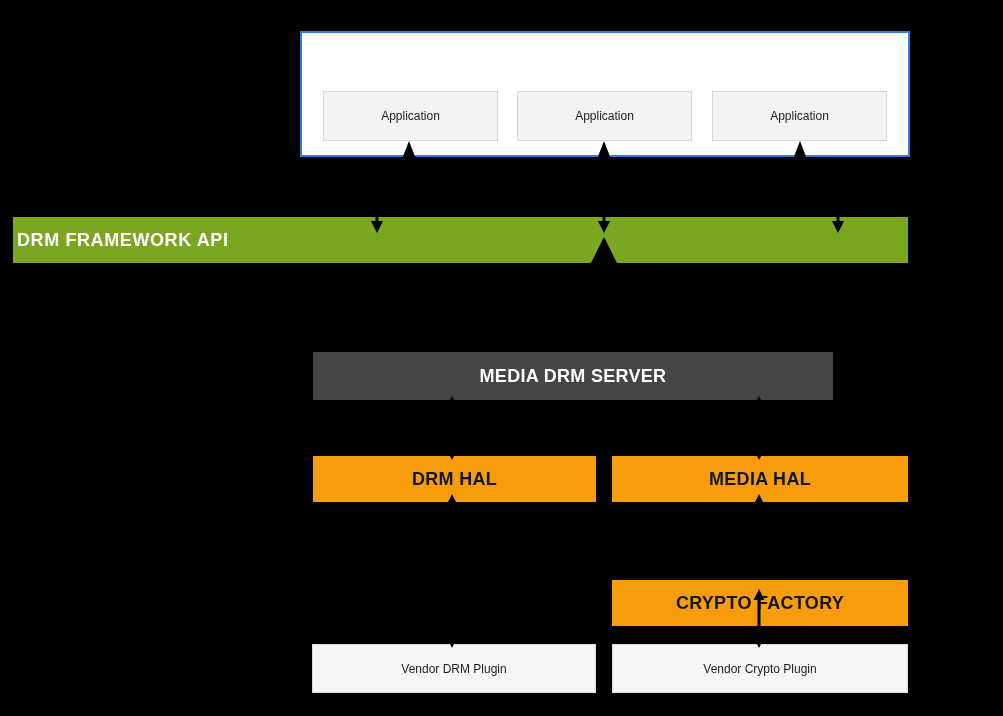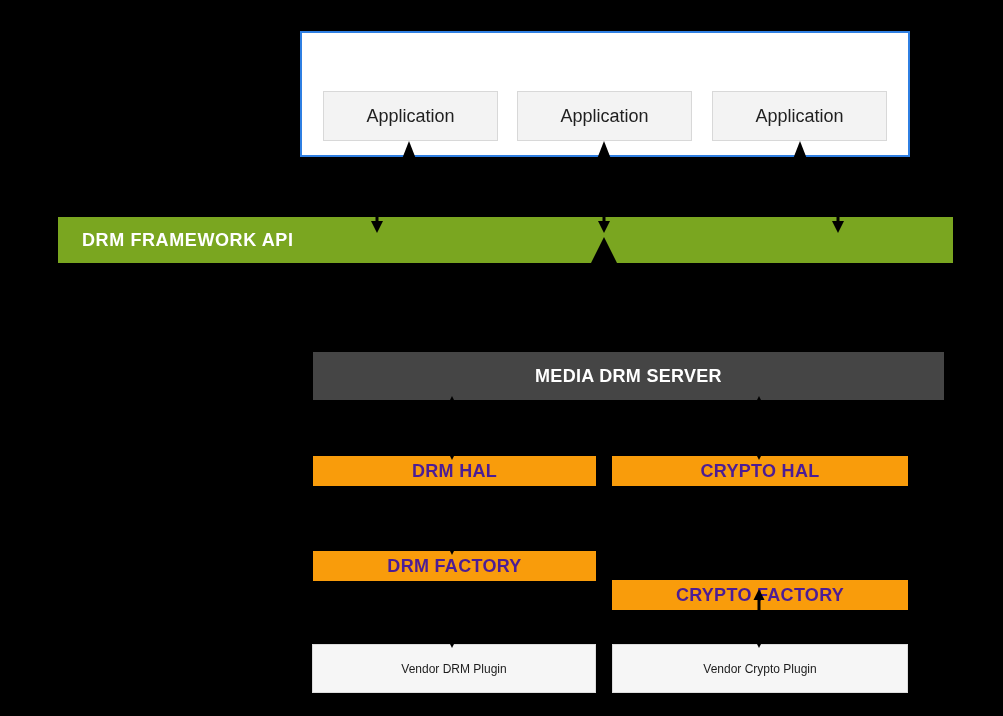--- a/index.html
+++ b/index.html
@@ -38,66 +38,65 @@
     align-items: center;
     justify-content: center;
   }
   .app-box {
     position: absolute;
     top: 58px;
     width: 173px; height: 48px;
     background: #f3f3f3;
     border: 1px solid #d8d8d8;
     color: #1f1f1f;
-    font-size: 18px;
+    font-size: 12px;
     display: flex;
     align-items: center;
     justify-content: center;
   }
   .app-1 { left: 21px; }
   .app-2 { left: 215px; }
   .app-3 { left: 410px; }
 
   
   .framework-bar {
     position: absolute;
     left: 13px; top: 217px;
     width: 895px; height: 46px;
     background: #7aa620;
     color: #ffffff;
     font-size: 18px;
     font-weight: 700;
     letter-spacing: 0.6px;
     display: flex;
     align-items: center;
-    padding-left: 24px;
+    padding-left: 4px;
     box-sizing: border-box;
-    margin-left: 45px;
   }
 
   
   .media-bar {
     position: absolute;
     left: 313px; top: 352px;
-    width: 631px; height: 48px;
+    width: 520px; height: 48px;
     background: #454545;
     color: #ffffff;
     font-size: 18px;
     font-weight: 700;
     letter-spacing: 0.3px;
     display: flex;
     align-items: center;
     justify-content: center;
   }
 
   .orange-bar {
     position: absolute;
-    height: 30px;
+    height: 46px;
     background: #f99c0b;
-    color: #4c1d95;
+    color: #0f172a;
     font-size: 18px;
     font-weight: 700;
     letter-spacing: 0.3px;
     display: flex;
     align-items: center;
     justify-content: center;
   }
   .drm-hal        { left: 313px; top: 456px; width: 283px; }
   .crypto-hal     { left: 612px; top: 456px; width: 296px; }
   .drm-factory    { left: 313px; top: 551px; width: 283px; }
@@ -134,23 +133,22 @@
     <div class="app-box app-1">Application</div>
     <div class="app-box app-2">Application</div>
     <div class="app-box app-3">Application</div>
   </div>
 
   <div class="framework-bar">DRM FRAMEWORK API</div>
 
   <div class="media-bar">MEDIA DRM SERVER</div>
 
   <div class="orange-bar drm-hal">DRM HAL</div>
-  <div class="orange-bar crypto-hal">CRYPTO HAL</div>
-
-  <div class="orange-bar drm-factory">DRM FACTORY</div>
+  <div class="orange-bar crypto-hal">MEDIA HAL</div>
+
   <div class="orange-bar crypto-factory">CRYPTO FACTORY</div>
 
   <div class="plugin-box vendor-drm">Vendor DRM Plugin</div>
   <div class="plugin-box vendor-crypto">Vendor Crypto Plugin</div>
 
   <svg class="arrow-layer" width="1003" height="716" viewBox="0 0 1003 716" xmlns="http://www.w3.org/2000/svg">
     <g fill="#000000" stroke="none">
 
       <g>
         <rect x="407.5" y="156" width="3" height="60"></rect>

